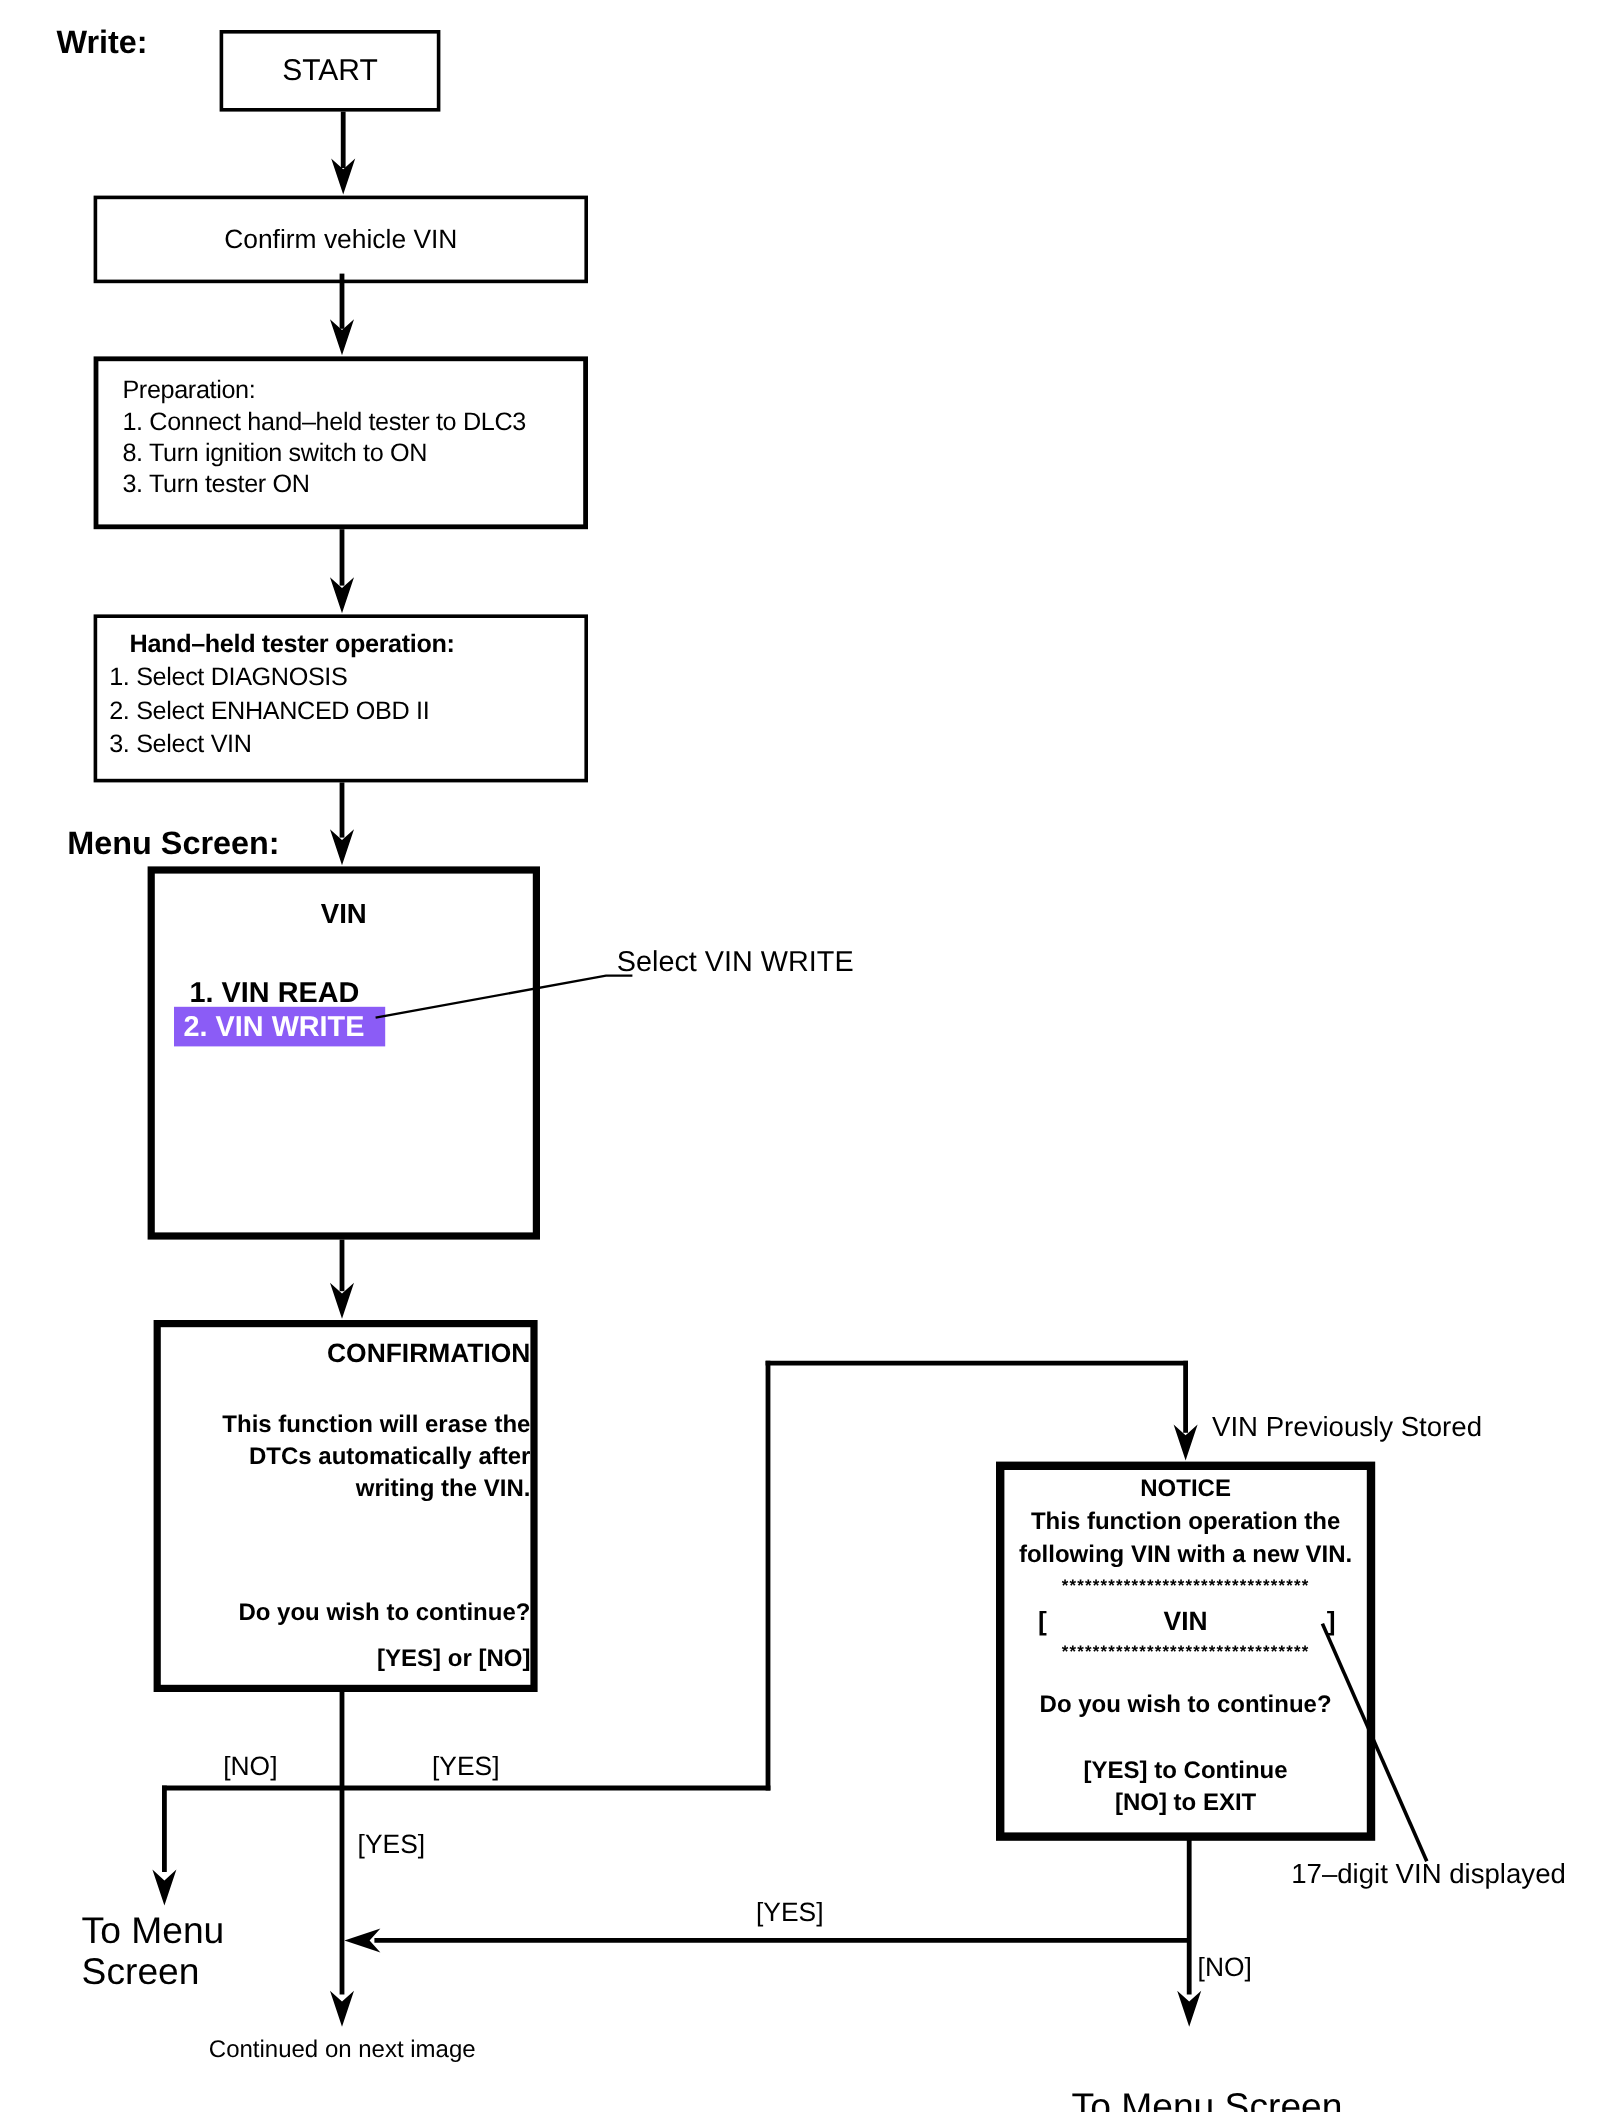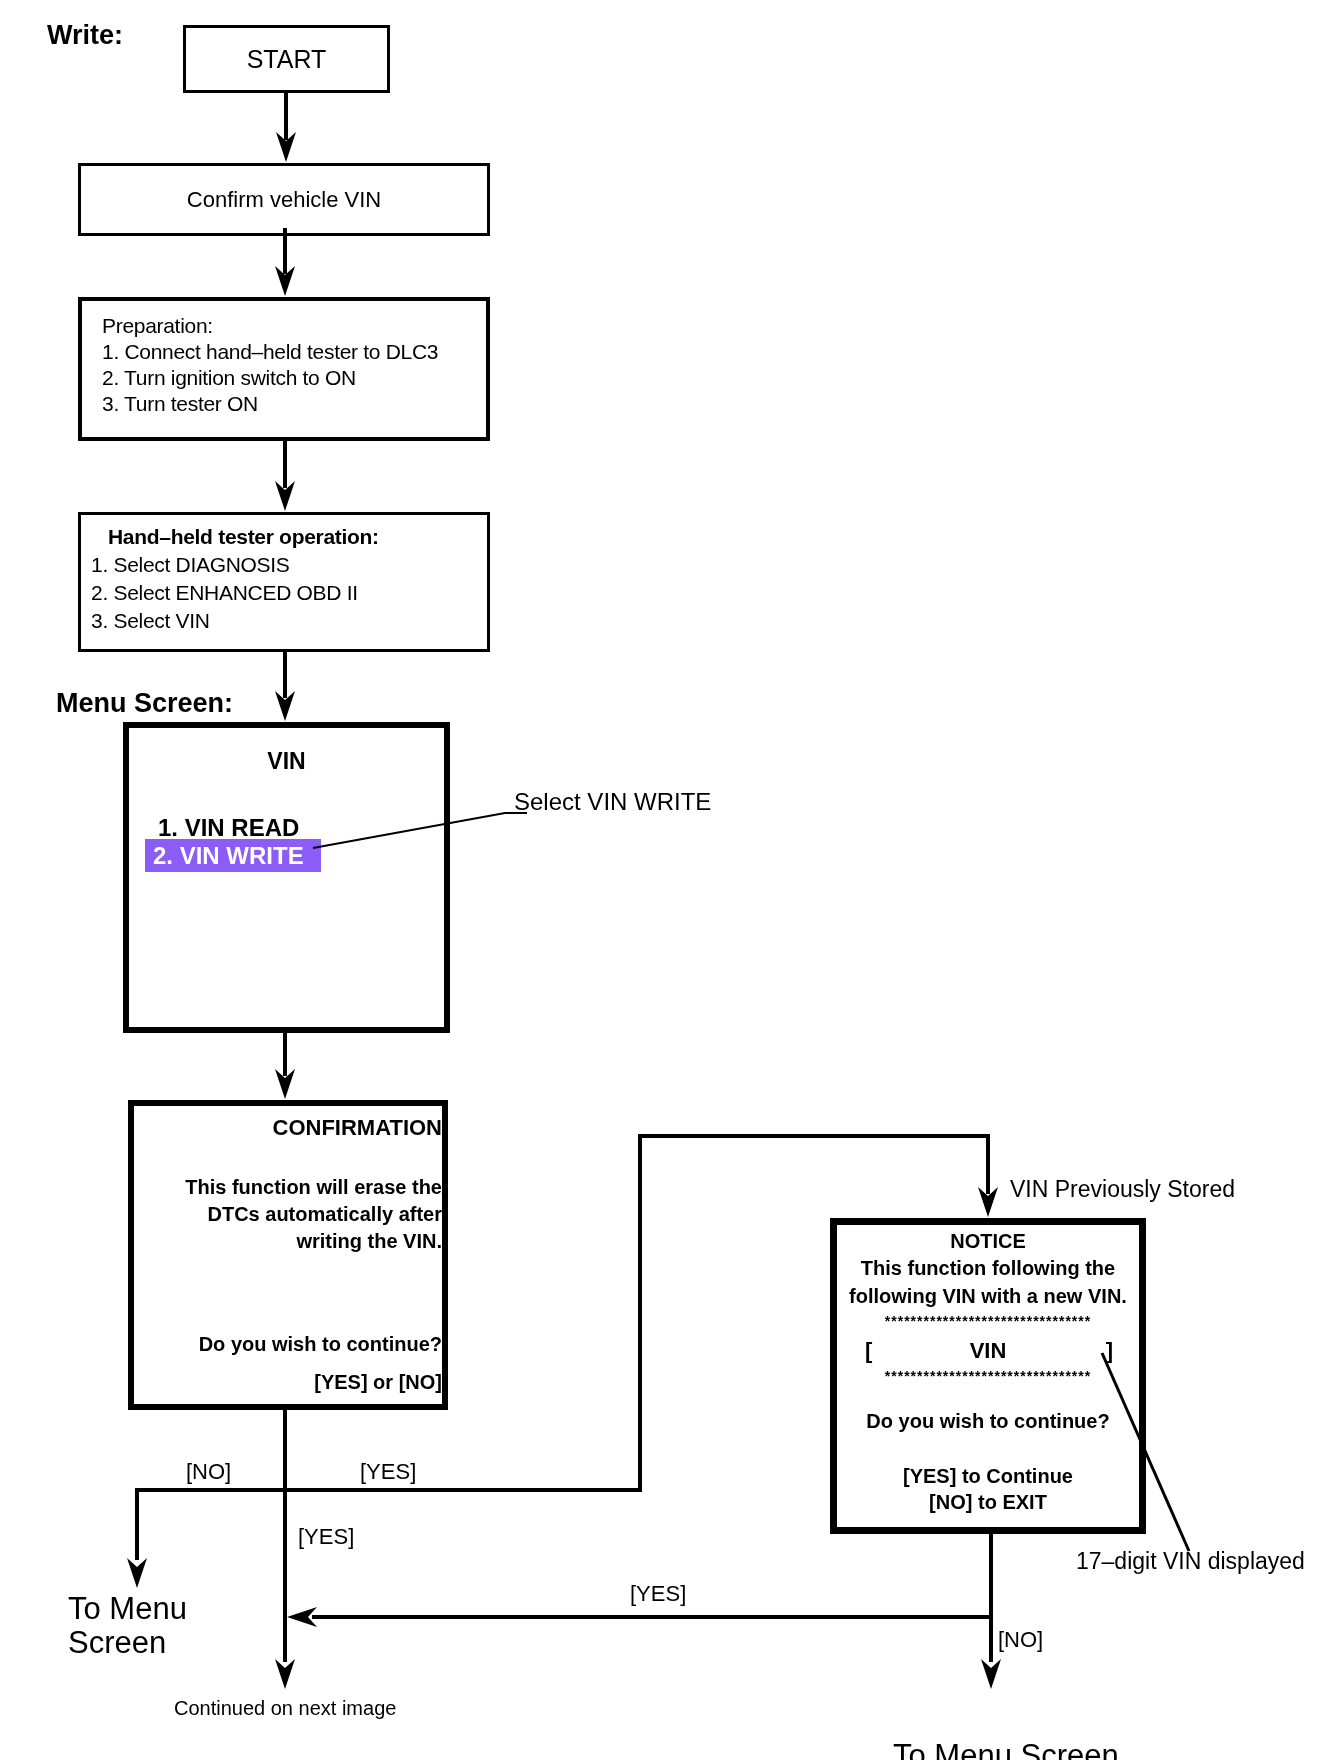--- a/index.html
+++ b/index.html
@@ -10,21 +10,21 @@
   .abs{position:absolute;}
   .box{position:absolute;background:#fff;border:3px solid #000;box-sizing:border-box;}
   .ctr{display:flex;align-items:center;justify-content:center;text-align:center;}
   .nw{white-space:nowrap;}
 
   
   #write-label{left:47px;top:20px;font-size:27px;font-weight:bold;}
   #menu-screen-label{left:56px;top:688px;font-size:27px;font-weight:bold;}
 
   
-  #box-start{left:183px;top:25px;width:207px;height:68px;font-size:25px;}
+  #box-start{left:183px;top:25px;width:184px;height:68px;font-size:25px;}
   #box-confirm{left:78px;top:163px;width:412px;height:73px;font-size:22px;}
   #box-prep{left:78px;top:297px;width:412px;height:144px;border-width:4px;font-size:21px;line-height:26px;padding:12px 4px 0 20px;letter-spacing:-0.3px;}
   #box-tester{left:78px;top:512px;width:412px;height:140px;font-size:21px;line-height:28px;padding:8px 4px 0 0;letter-spacing:-0.3px;}
   #box-tester .t-title{padding-left:27px;font-weight:bold;}
   #box-tester .t-step{padding-left:10px;}
   #box-menu{left:123px;top:722px;width:327px;height:311px;border-width:6px;}
   #menu-title{left:0;top:20px;width:100%;text-align:center;font-size:23px;font-weight:bold;}
   #menu-item-read{left:29px;top:86px;font-size:24px;font-weight:bold;}
   #menu-item-write{left:16px;top:111px;width:168px;height:33px;background:#8b5cf6;color:#fff;font-size:24px;font-weight:bold;padding-left:8px;line-height:33px;}
   #box-confirmation{left:128px;top:1100px;width:320px;height:310px;border-width:6px;font-weight:bold;}
@@ -80,21 +80,21 @@
     <span>START</span>
   </div>
 
   <div class="box ctr" id="box-confirm">
     <span>Confirm vehicle VIN</span>
   </div>
 
   <div class="box" id="box-prep">
     <div class="nw">Preparation:</div>
     <div class="nw">1. Connect hand–held tester to DLC3</div>
-    <div class="nw">2. Turn ignition switch to ON</div>
+    <div class="nw">8. Turn ignition switch to ON</div>
     <div class="nw">3. Turn tester ON</div>
   </div>
 
   <div class="box" id="box-tester">
     <div class="t-title nw">Hand–held tester operation:</div>
     <div class="t-step nw">1. Select DIAGNOSIS</div>
     <div class="t-step nw">2. Select ENHANCED OBD II</div>
     <div class="t-step nw">3. Select VIN</div>
   </div>
 
@@ -112,21 +112,21 @@
       <div>This function will erase the</div>
       <div>DTCs automatically after</div>
       <div>writing the VIN.</div>
     </div>
     <div class="c-line" id="conf-question">Do you wish to continue?</div>
     <div class="c-line" id="conf-options">[YES] or [NO]</div>
   </div>
 
   <div class="box" id="box-notice">
     <div class="n-line" id="notice-title">NOTICE</div>
-    <div class="n-line" id="notice-l1">This function following the</div>
+    <div class="n-line" id="notice-l1">This function operation the</div>
     <div class="n-line" id="notice-l2">following VIN with a new VIN.</div>
     <div class="n-line" id="notice-stars1">********************************</div>
     <div class="n-line" id="notice-vin-row">
       <span id="notice-vin-open">[</span>
       <span id="notice-vin-label">VIN</span>
       <span id="notice-vin-close">]</span>
     </div>
     <div class="n-line" id="notice-stars2">********************************</div>
     <div class="n-line" id="notice-question">Do you wish to continue?</div>
     <div class="n-line" id="notice-yes">[YES] to Continue</div>

